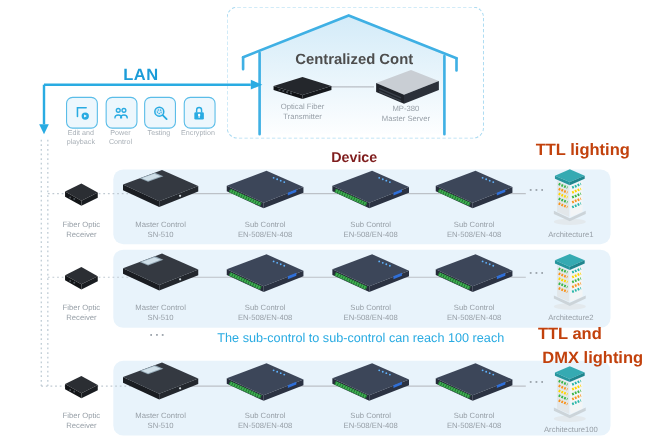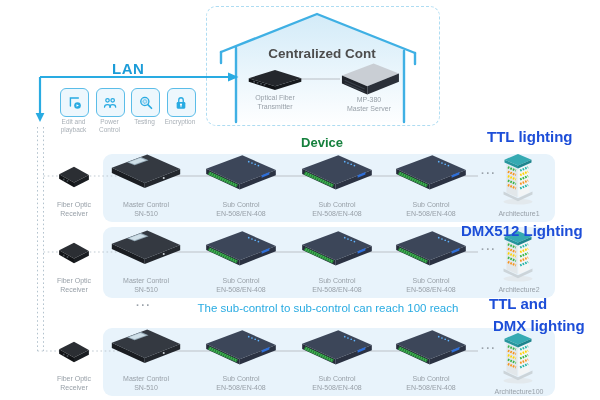--- a/index.html
+++ b/index.html
@@ -10,29 +10,29 @@
              border:1.5px dashed #aedcf2;border-radius:10px;z-index:1;}
   .house-svg{position:absolute;left:210px;top:8px;z-index:1;}
   .conn{position:absolute;left:0;top:0;z-index:2;pointer-events:none;}
   .dev{position:absolute;z-index:3;}
   .lbl{position:absolute;z-index:3;text-align:center;font-size:7px;line-height:9px;
        color:#98a0a8;width:90px;transform:translateX(-50%);}
   .lbl span{display:block;}
   .title-house{position:absolute;z-index:3;transform:translateX(-50%);font-size:13.5px;
        font-weight:bold;color:#4d4d4d;white-space:nowrap;}
   .title-device{position:absolute;z-index:3;transform:translateX(-50%);font-size:13px;
-       font-weight:bold;color:#15803d;white-space:nowrap;}
+       font-weight:bold;color:#7f1d1d;white-space:nowrap;}
   .lan-label{position:absolute;z-index:3;font-size:15px;font-weight:bold;color:#1b9cd8;
        letter-spacing:.5px;}
   .feature-box{position:absolute;z-index:3;width:27px;height:27px;border:1.3px solid #5bbde8;
        border-radius:6px;background:#edf7fd;display:flex;align-items:center;justify-content:center;}
   .feature-lbl{position:absolute;z-index:3;width:46px;transform:translateX(-50%);text-align:center;
        font-size:6.5px;line-height:8px;color:#a9b0b7;}
   .feature-lbl span{display:block;}
-  .red-label{position:absolute;z-index:4;color:#1d4ed8;font-weight:bold;font-size:15px;
+  .red-label{position:absolute;z-index:4;color:#c2410c;font-weight:bold;font-size:15px;
        white-space:nowrap;}
   .note{position:absolute;z-index:3;transform:translateX(-50%);color:#29abe2;font-size:11.5px;
        white-space:nowrap;}
   .dots{position:absolute;z-index:3;color:#9aa2aa;font-size:11px;font-weight:bold;
        letter-spacing:1.5px;line-height:10px;}
 </style>
 </head>
 <body>
 
 <div class="stage">
@@ -325,17 +325,16 @@
   </div>
   <div class="lbl" style="left:431px;top:374px;">
     <span>Sub Control</span>
     <span>EN-508/EN-408</span>
   </div>
   <div class="lbl" style="left:519px;top:387px;">
     <span>Architecture100</span>
   </div>
 
   <div class="red-label" style="left:487px;top:128px;">TTL lighting</div>
-  <div class="red-label" style="left:461px;top:222px;">DMX512 Lighting</div>
   <div class="red-label" style="left:493px;top:317px;">DMX lighting</div>
   <div class="red-label" style="left:489px;top:295px;">TTL and</div>
 
 </div>
 
 </body></html>

